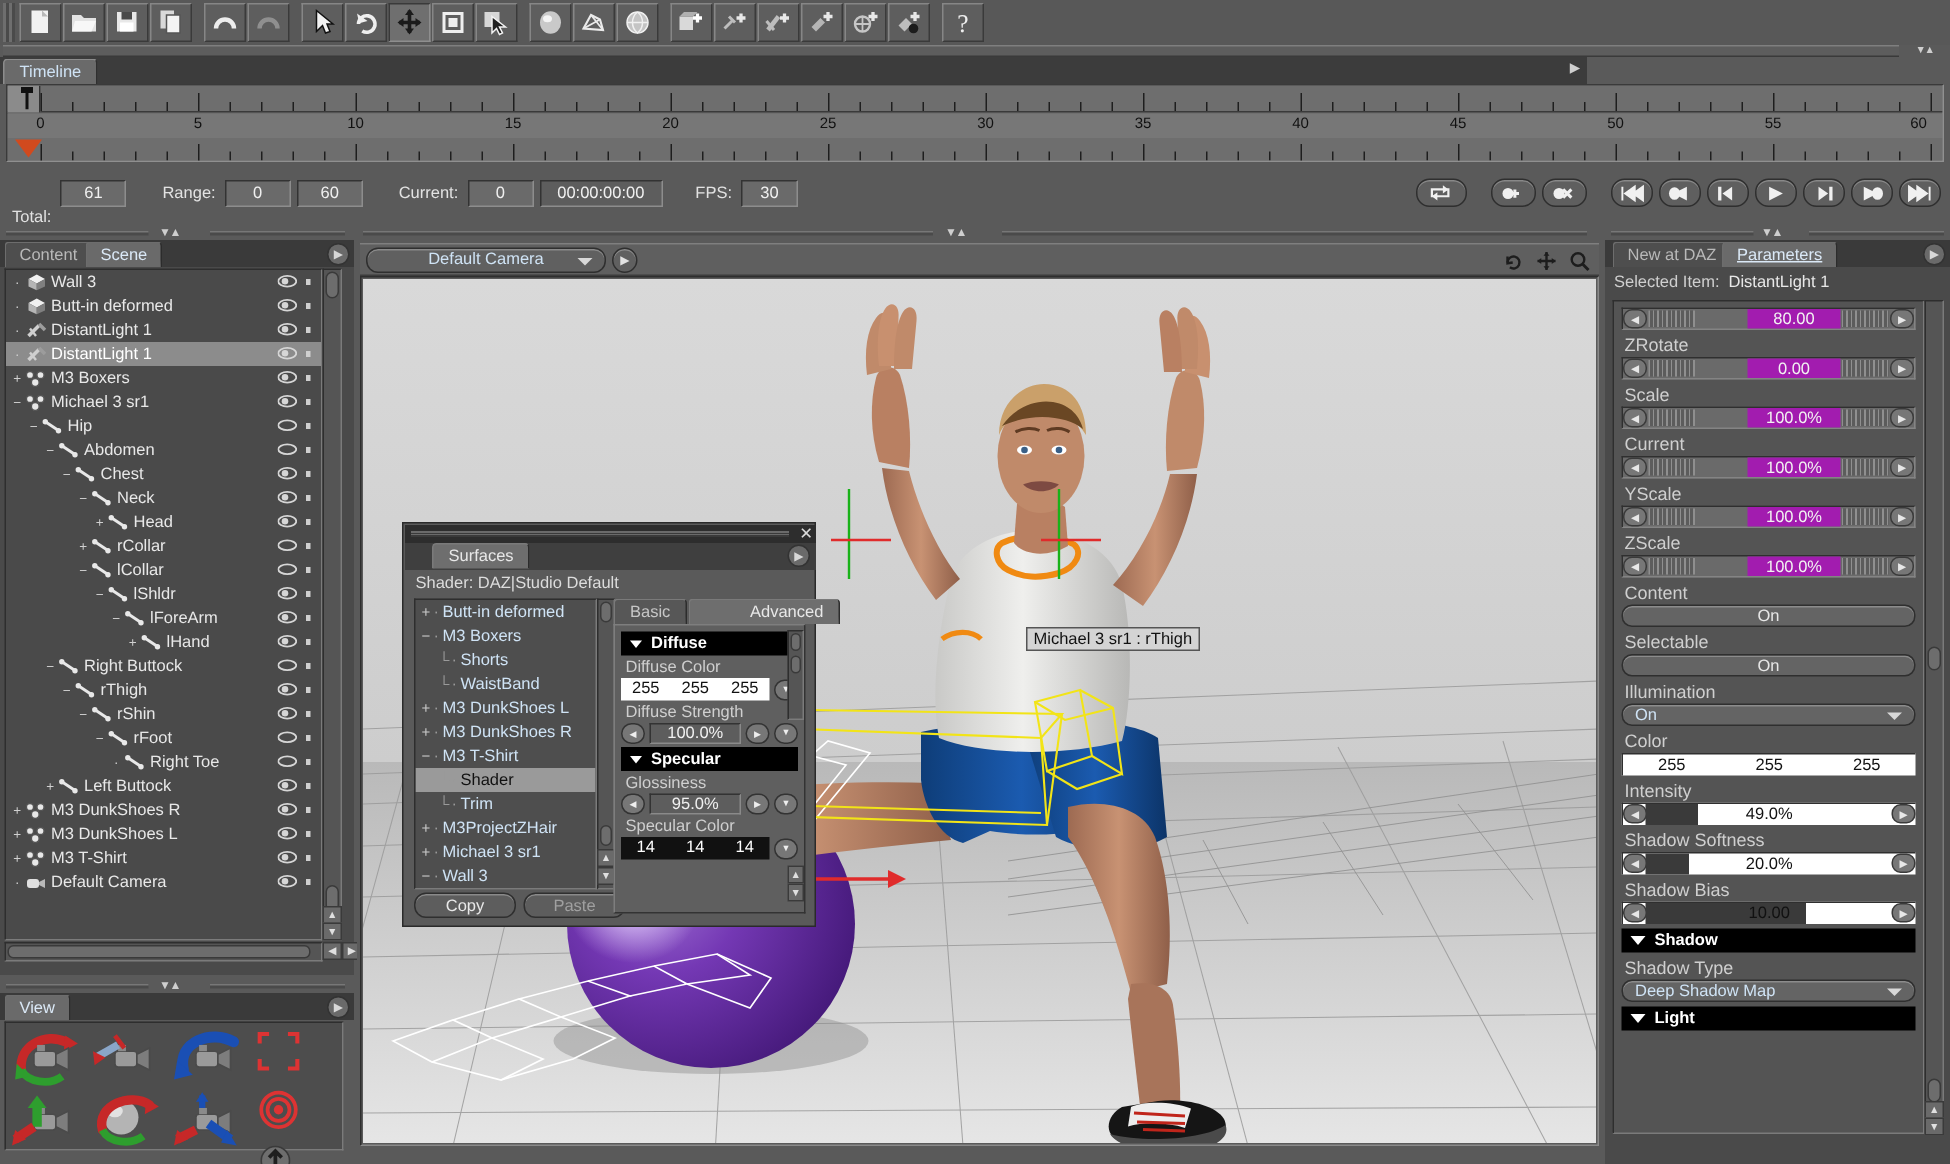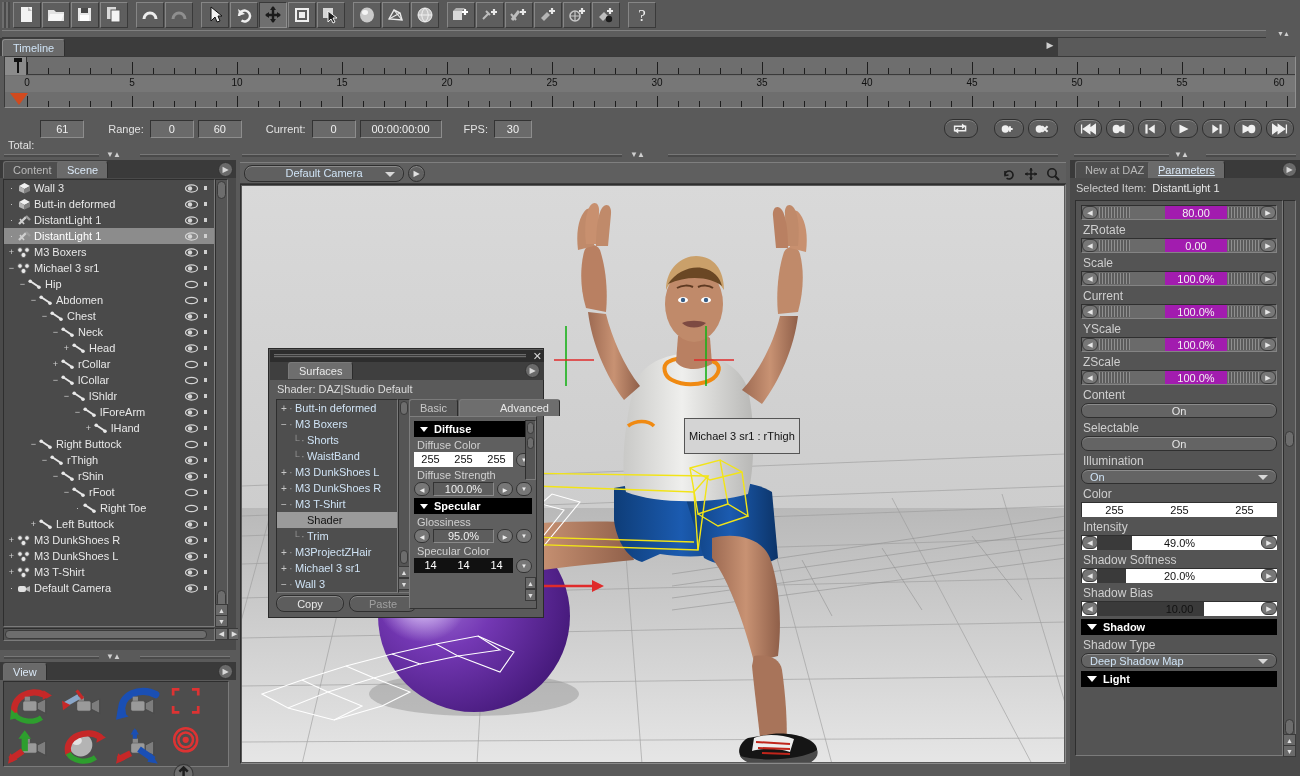--- a/index.html
+++ b/index.html
@@ -189,21 +189,21 @@
            display:flex; align-items:center; justify-content:center; flex:1;
            border-top:1px solid #333; border-left:1px solid #333;
            border-right:1px solid #8a8a8a; border-bottom:1px solid #8a8a8a;}
   .cp-btn{ height:17px; background:#5d5d5d; border:1px solid #2f2f2f; border-radius:8px;
            display:flex; align-items:center; justify-content:center; color:#e8e8e8; font-size:11px;
            box-shadow: inset 0 1px 0 #8a8a8a;}
 
   
   .vicon{ position:absolute; }
   .tooltip{ position:absolute; background:#d4d4d4; color:#111; font-size:11px;
-            padding:11px 4px; border:1px solid #555; white-space:nowrap; z-index:30;}
+            padding:1px 4px; border:1px solid #555; white-space:nowrap; z-index:30;}
 </style>
 </head>
 <body>
 
 <div class="app">
 
   <div class="toolbar">
     <div class="tb-grip"></div>
     <div id="tb-slot">
         <div style="display: flex; align-items: center;">

